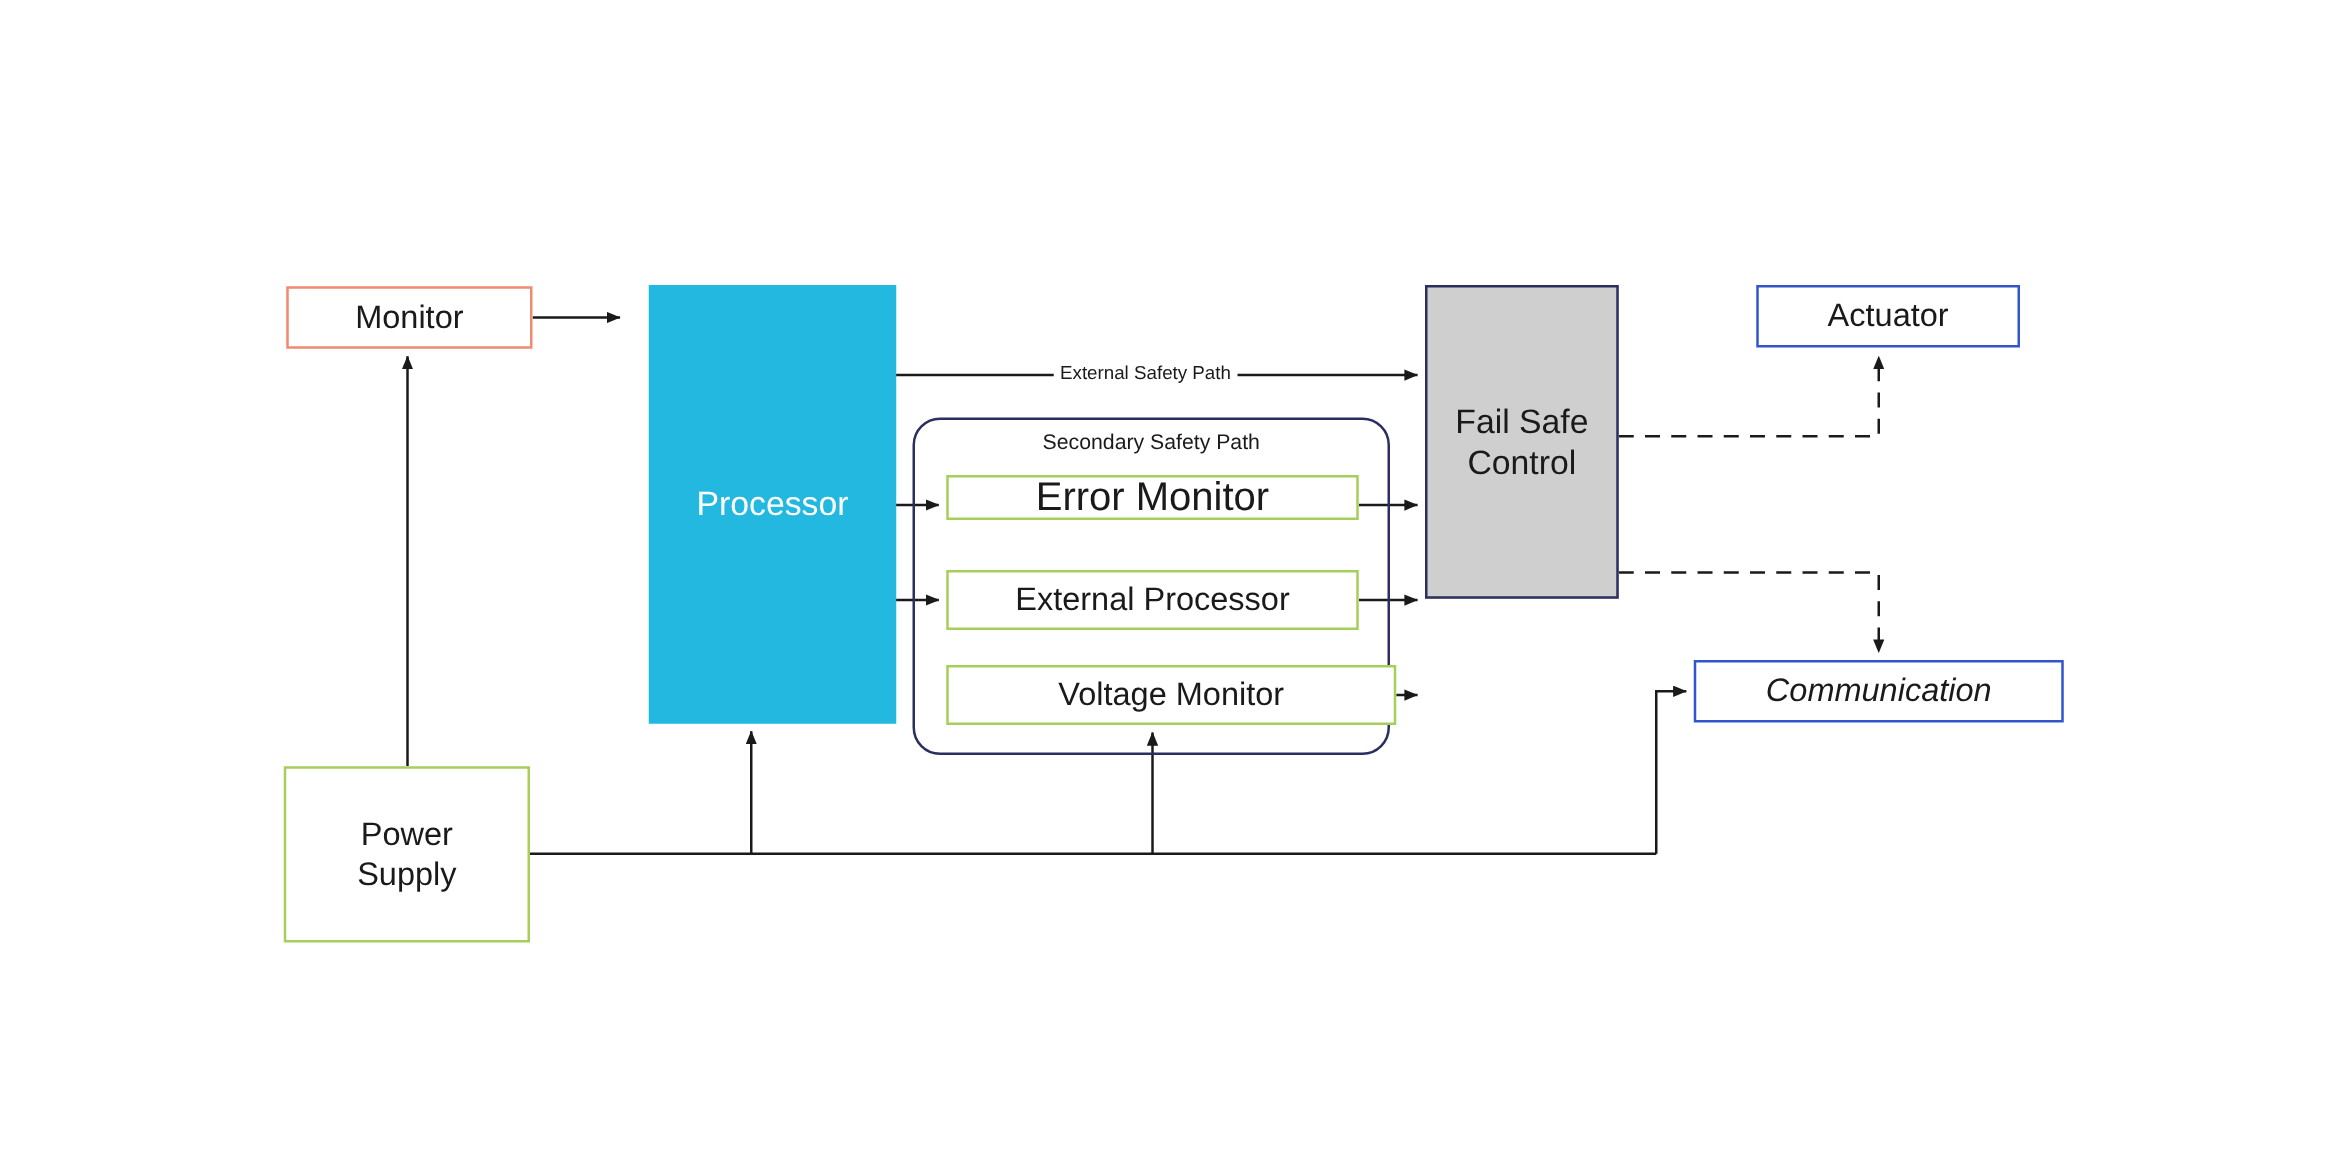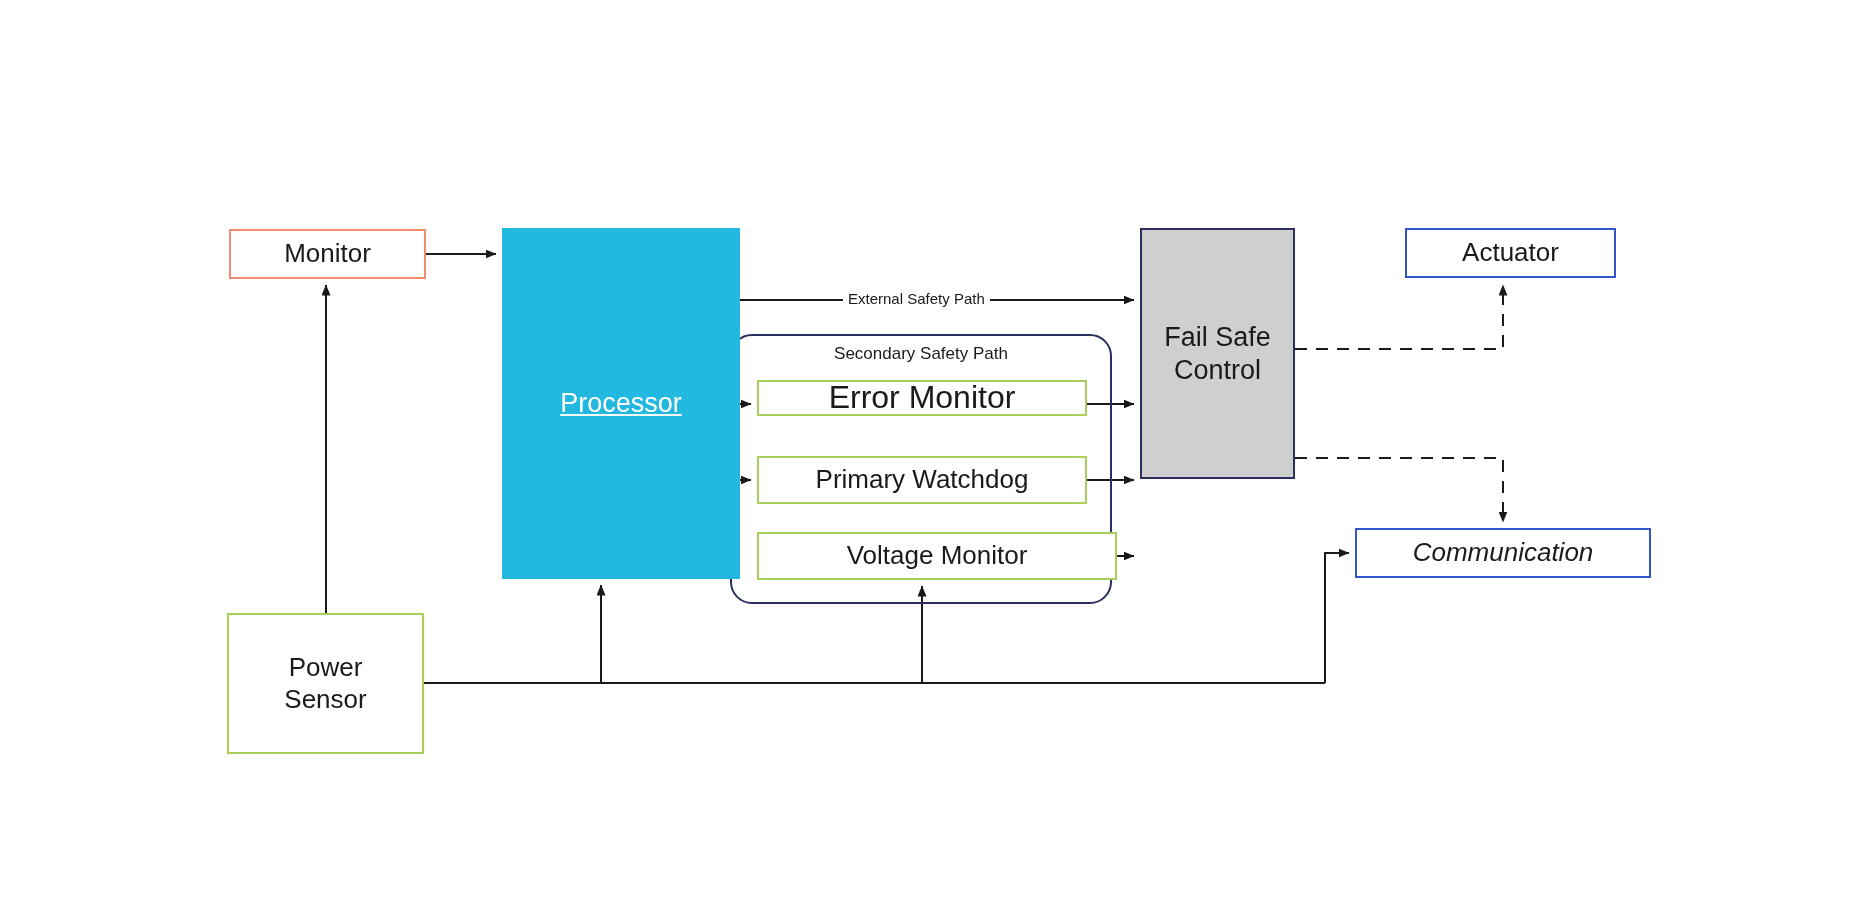--- a/index.html
+++ b/index.html
@@ -42,26 +42,25 @@
     white-space: pre-line;
   }
 
   
   #node-sensor {
     left: 229px; top: 229px; width: 197px; height: 50px;
     border: 2px solid #f08a70;
     font-size: 26px;
   }
   #node-processor {
-    left: 502px; top: 228px; width: 238px; height: 351px;
+    left: 519px; top: 228px; width: 198px; height: 351px;
     border: none;
     background: #22b8e0;
     color: #ffffff;
     font-size: 27px;
-    text-decoration: underline;
   }
   #node-power-supply {
     left: 227px; top: 613px; width: 197px; height: 141px;
     border: 2px solid #a6ce59;
     font-size: 26px;
   }
   #node-secondary-group {
     left: 730px; top: 334px; width: 382px; height: 270px;
     border: 2px solid #2b2f60;
     border-radius: 22px;
@@ -171,29 +170,29 @@
   <div class="node" id="node-sensor">
     <span class="node-label">Monitor</span>
   </div>
 
   <div class="node" id="node-processor">
     <span class="node-label">Processor</span>
   </div>
 
   <div class="node" id="node-power-supply">
     <span class="node-label">Power
-Sensor</span>
+Supply</span>
   </div>
 
   <div class="node" id="node-error-monitor">
     <span class="node-label">Error Monitor</span>
   </div>
 
   <div class="node" id="node-external-watchdog">
-    <span class="node-label">Primary Watchdog</span>
+    <span class="node-label">External Processor</span>
   </div>
 
   <div class="node" id="node-voltage-monitor">
     <span class="node-label">Voltage Monitor</span>
   </div>
 
   <div class="node" id="node-fail-safe-control">
     <span class="node-label">Fail Safe
 Control</span>
   </div>

